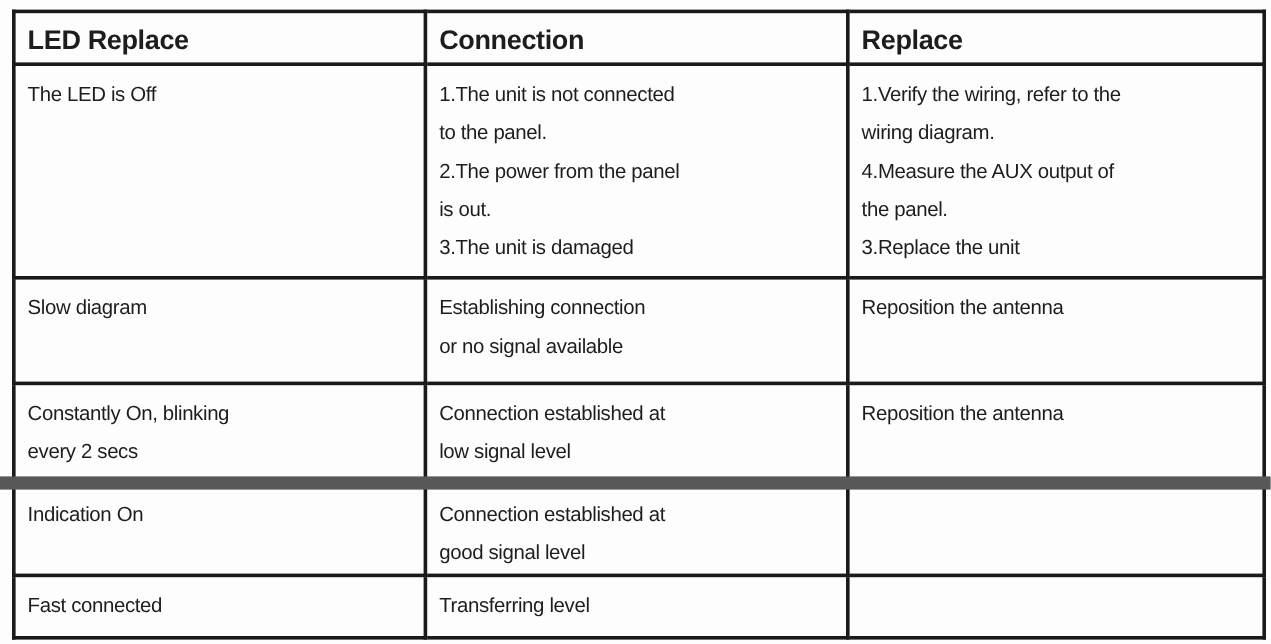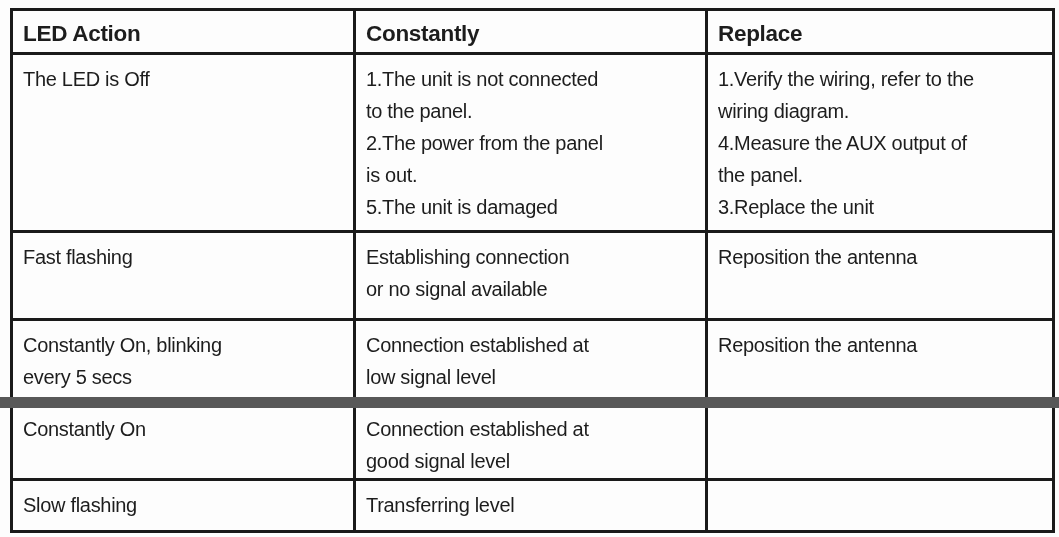--- a/index.html
+++ b/index.html
@@ -28,21 +28,21 @@
     table-layout: fixed;
   }
   .led-table col.c1 { width: 343px; }
   .led-table col.c2 { width: 352px; }
   .led-table col.c3 { width: 347px; }
   .led-table th, .led-table td {
     border: 3px solid var(--border-color);
     vertical-align: top;
     text-align: left;
     color: var(--text-color);
-    font-size: 20px;
+    font-size: 17px;
     line-height: 32px;
     letter-spacing: -0.3px;
     padding: 8px 4px 0 10px;
     white-space: pre;
     overflow: hidden;
   }
   .led-table th {
     font-weight: bold;
     font-size: 22.5px;
     padding-top: 7px;
@@ -67,60 +67,60 @@
 <div class="page">
 
   <table class="led-table">
     <colgroup>
         <col class="c1">
         <col class="c2">
         <col class="c3">
       </colgroup>
     <thead>
       <tr class="hr">
-        <th>LED Action</th>
-        <th>Constantly</th>
+        <th>LED Replace</th>
+        <th>Connection</th>
         <th>Replace</th>
       </tr>
     </thead>
     <tbody>
       <tr class="r1">
         <td>The LED is Off</td>
         <td>1.The unit is not connected
 to the panel.
 2.The power from the panel
 is out.
-5.The unit is damaged</td>
+3.The unit is damaged</td>
         <td>1.Verify the wiring, refer to the
 wiring diagram.
 4.Measure the AUX output of
 the panel.
 3.Replace the unit</td>
       </tr>
       <tr class="r2">
-        <td>Fast flashing</td>
+        <td>Slow diagram</td>
         <td>Establishing connection
 or no signal available</td>
         <td>Reposition the antenna</td>
       </tr>
       <tr class="r3">
         <td>Constantly On, blinking
-every 5 secs</td>
+every 2 secs</td>
         <td>Connection established at
 low signal level</td>
         <td>Reposition the antenna</td>
       </tr>
       <tr class="r4">
-        <td>Constantly On</td>
+        <td>Indication On</td>
         <td>Connection established at
 good signal level</td>
         <td></td>
       </tr>
       <tr class="r5">
-        <td>Slow flashing</td>
+        <td>Fast connected</td>
         <td>Transferring level</td>
         <td></td>
       </tr>
     </tbody>
   </table>
 
   <div class="divider-bar"></div>
 
 </div>
 

